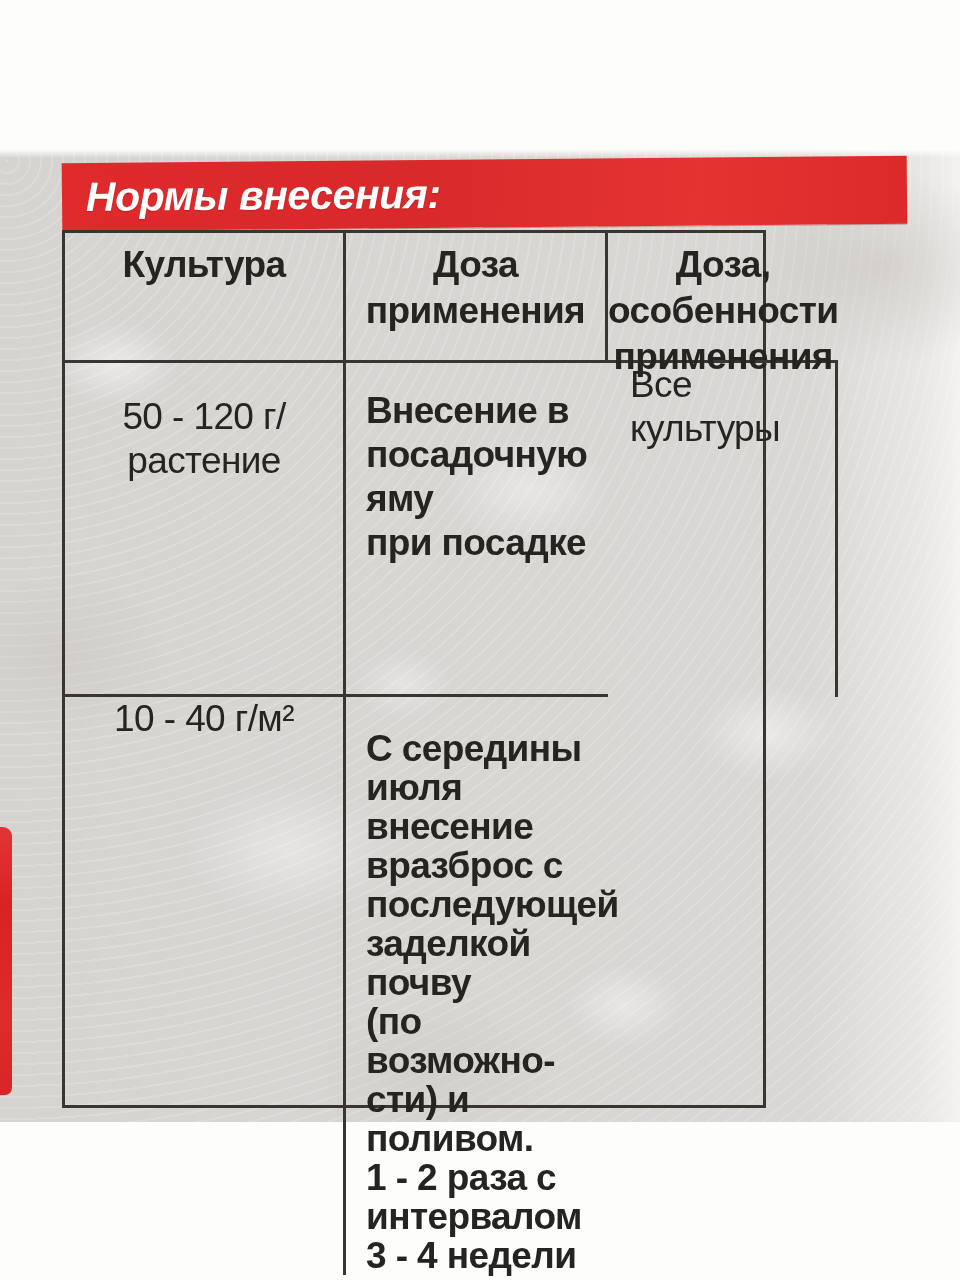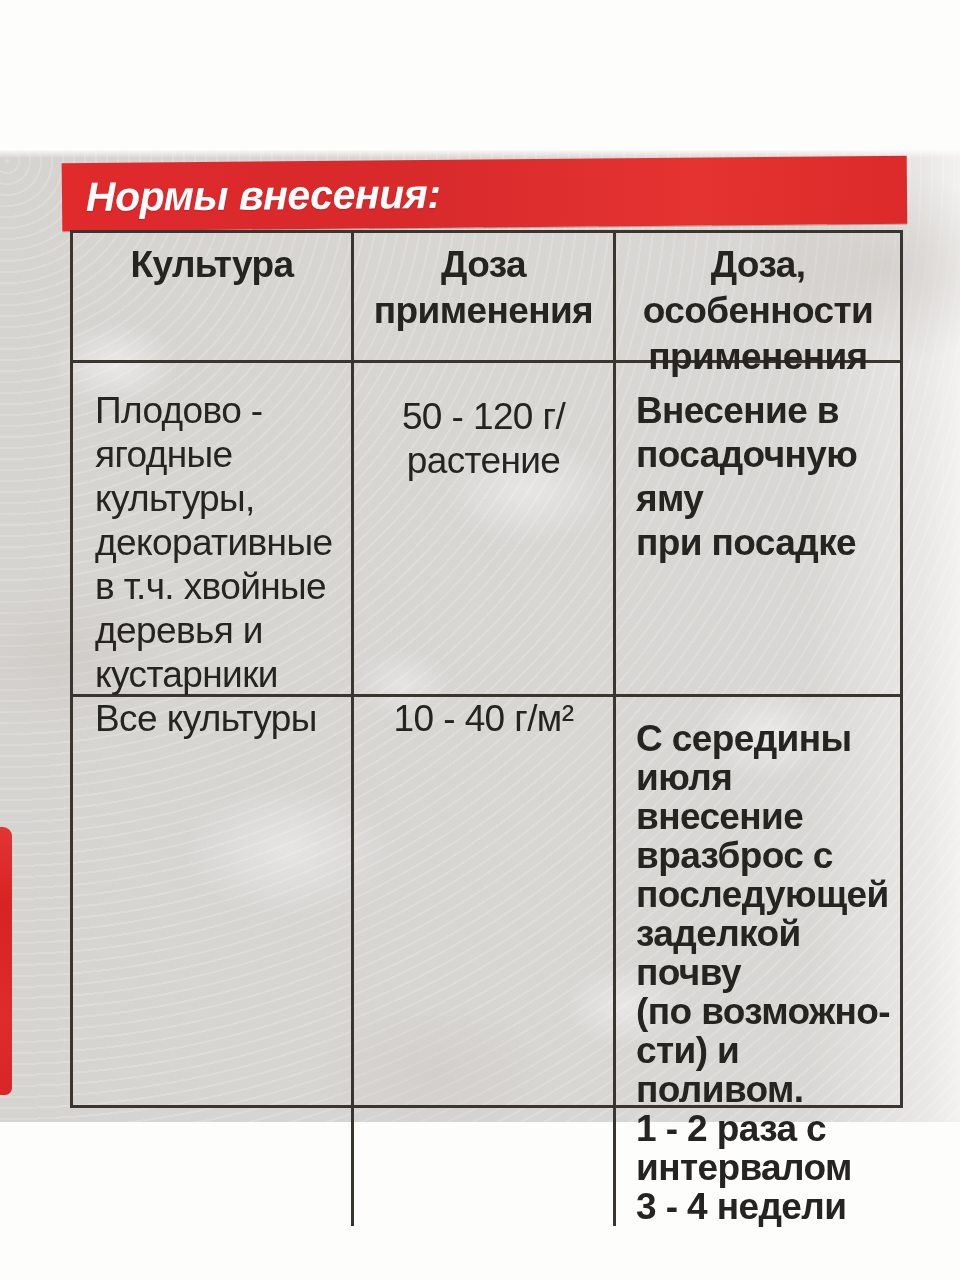--- a/index.html
+++ b/index.html
@@ -43,72 +43,64 @@
     box-shadow:0 1px 0 rgba(90,20,20,.25);
   }
   .banner-text{
     color:#fff;font-weight:bold;font-style:italic;
     font-size:41px;letter-spacing:-0.5px;
     padding-left:24px;
     text-shadow:0 1px 1px rgba(120,20,20,.35);
     white-space:nowrap;
   }
   .tbl{
-    position:absolute;left:62px;top:230px;width:833px;height:878px;
+    position:absolute;left:62px;top:230px;width:704px;height:878px;
     display:grid;
     grid-template-columns:281px 262px 1fr;
     grid-template-rows:130px 334px 1fr;
     border:3px solid #3a362f;
     box-sizing:border-box;
     color:#262420;
-    margin-left:8px;
   }
   .cell{
     box-sizing:border-box;
     white-space:pre-line;
     font-size:37px;line-height:44px;letter-spacing:-0.6px;
   }
   .b-r{border-right:3px solid #3a362f;}
   .b-b{border-bottom:3px solid #3a362f;}
   .hcell{
     font-weight:bold;text-align:center;
     padding-top:9px;line-height:46px;
   }
   .cell-culture{padding:26px 12px 0 22px;}
   .cell-dose{text-align:center;padding-top:32px;}
   .cell-time{padding:26px 8px 0 20px;font-weight:bold;}
   .r2{padding-top:0;}
-  .cell-time.r2{line-height:39px;padding-top:22px;}
+  .cell-time.r2{line-height:39px;padding-top:32px;}
 </style>
 </head>
 <body>
 
 <div class="photo"></div>
 <div class="photo-top-fade"></div>
 <div class="red-sliver"></div>
 
 <div class="banner">
   <span class="banner-text">Нормы внесения:</span>
 </div>
 
 <div class="tbl">
   <div class="cell hcell b-r b-b">Культура</div>
   <div class="cell hcell b-r b-b">Доза
 применения</div>
   <div class="cell hcell b-b">Доза,
 особенности
 применения</div>
 
-  <div class="cell cell-culture b-r b-b">Плодово -
-ягодные
-культуры,
-декоративные
-в т.ч. хвойные
-деревья и
-кустарники</div>
   <div class="cell cell-dose b-r b-b">50 - 120 г/
 растение</div>
   <div class="cell cell-time b-b">Внесение в
 посадочную яму
 при посадке</div>
 
   <div class="cell cell-culture r2 b-r">Все культуры</div>
   <div class="cell cell-dose r2 b-r">10 - 40 г/м²</div>
   <div class="cell cell-time r2">С середины
 июля внесение

